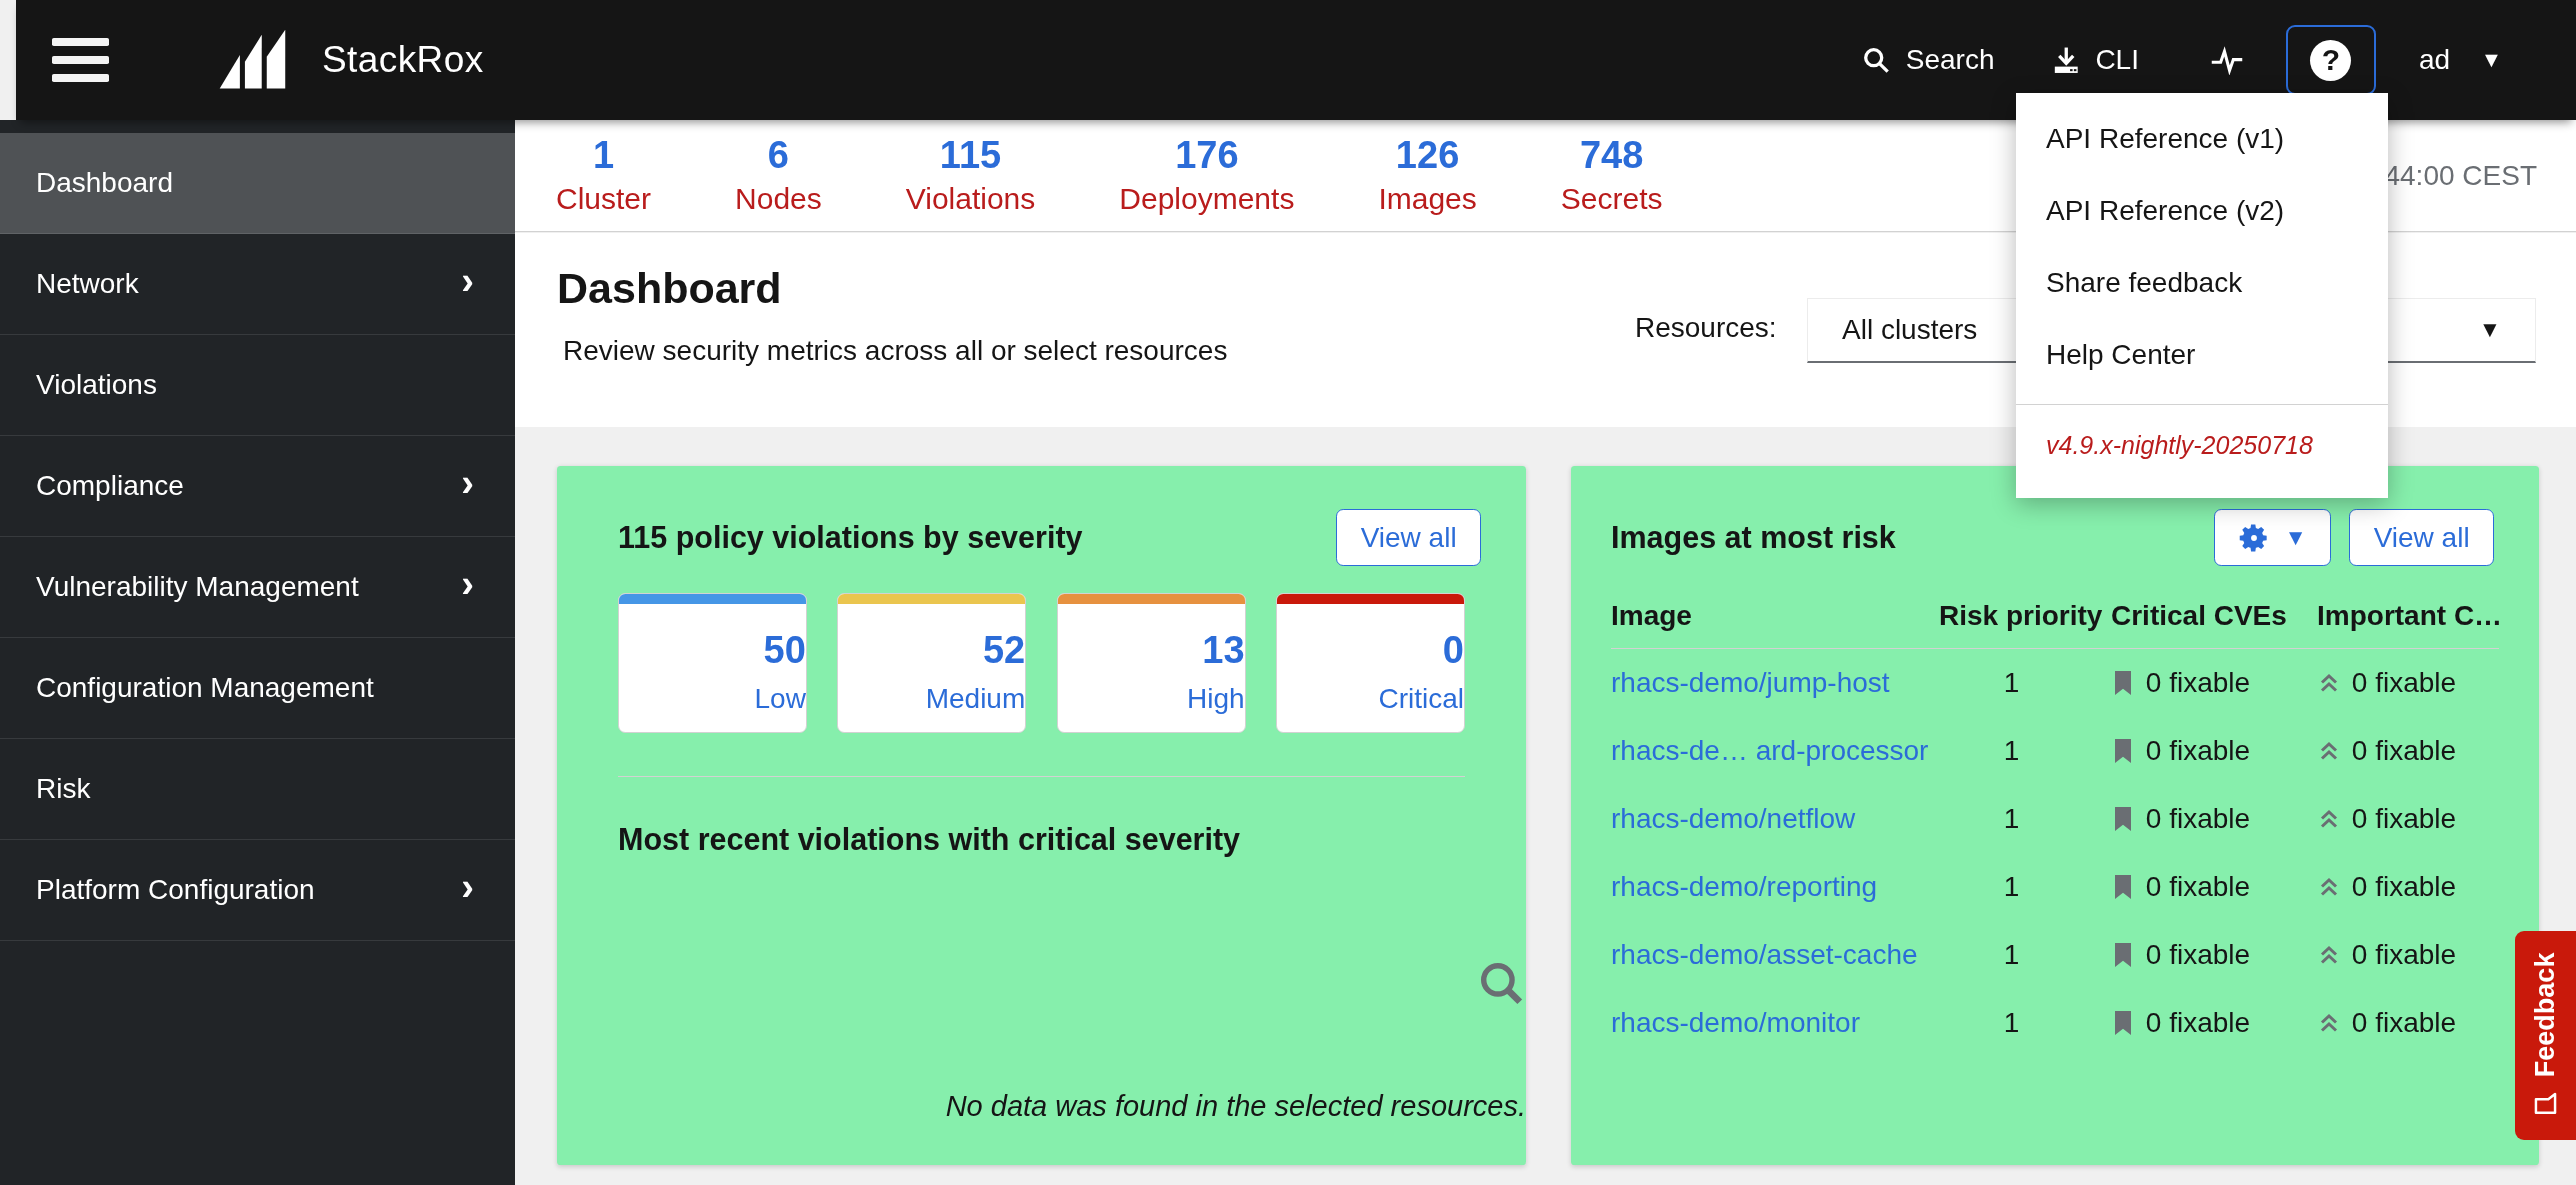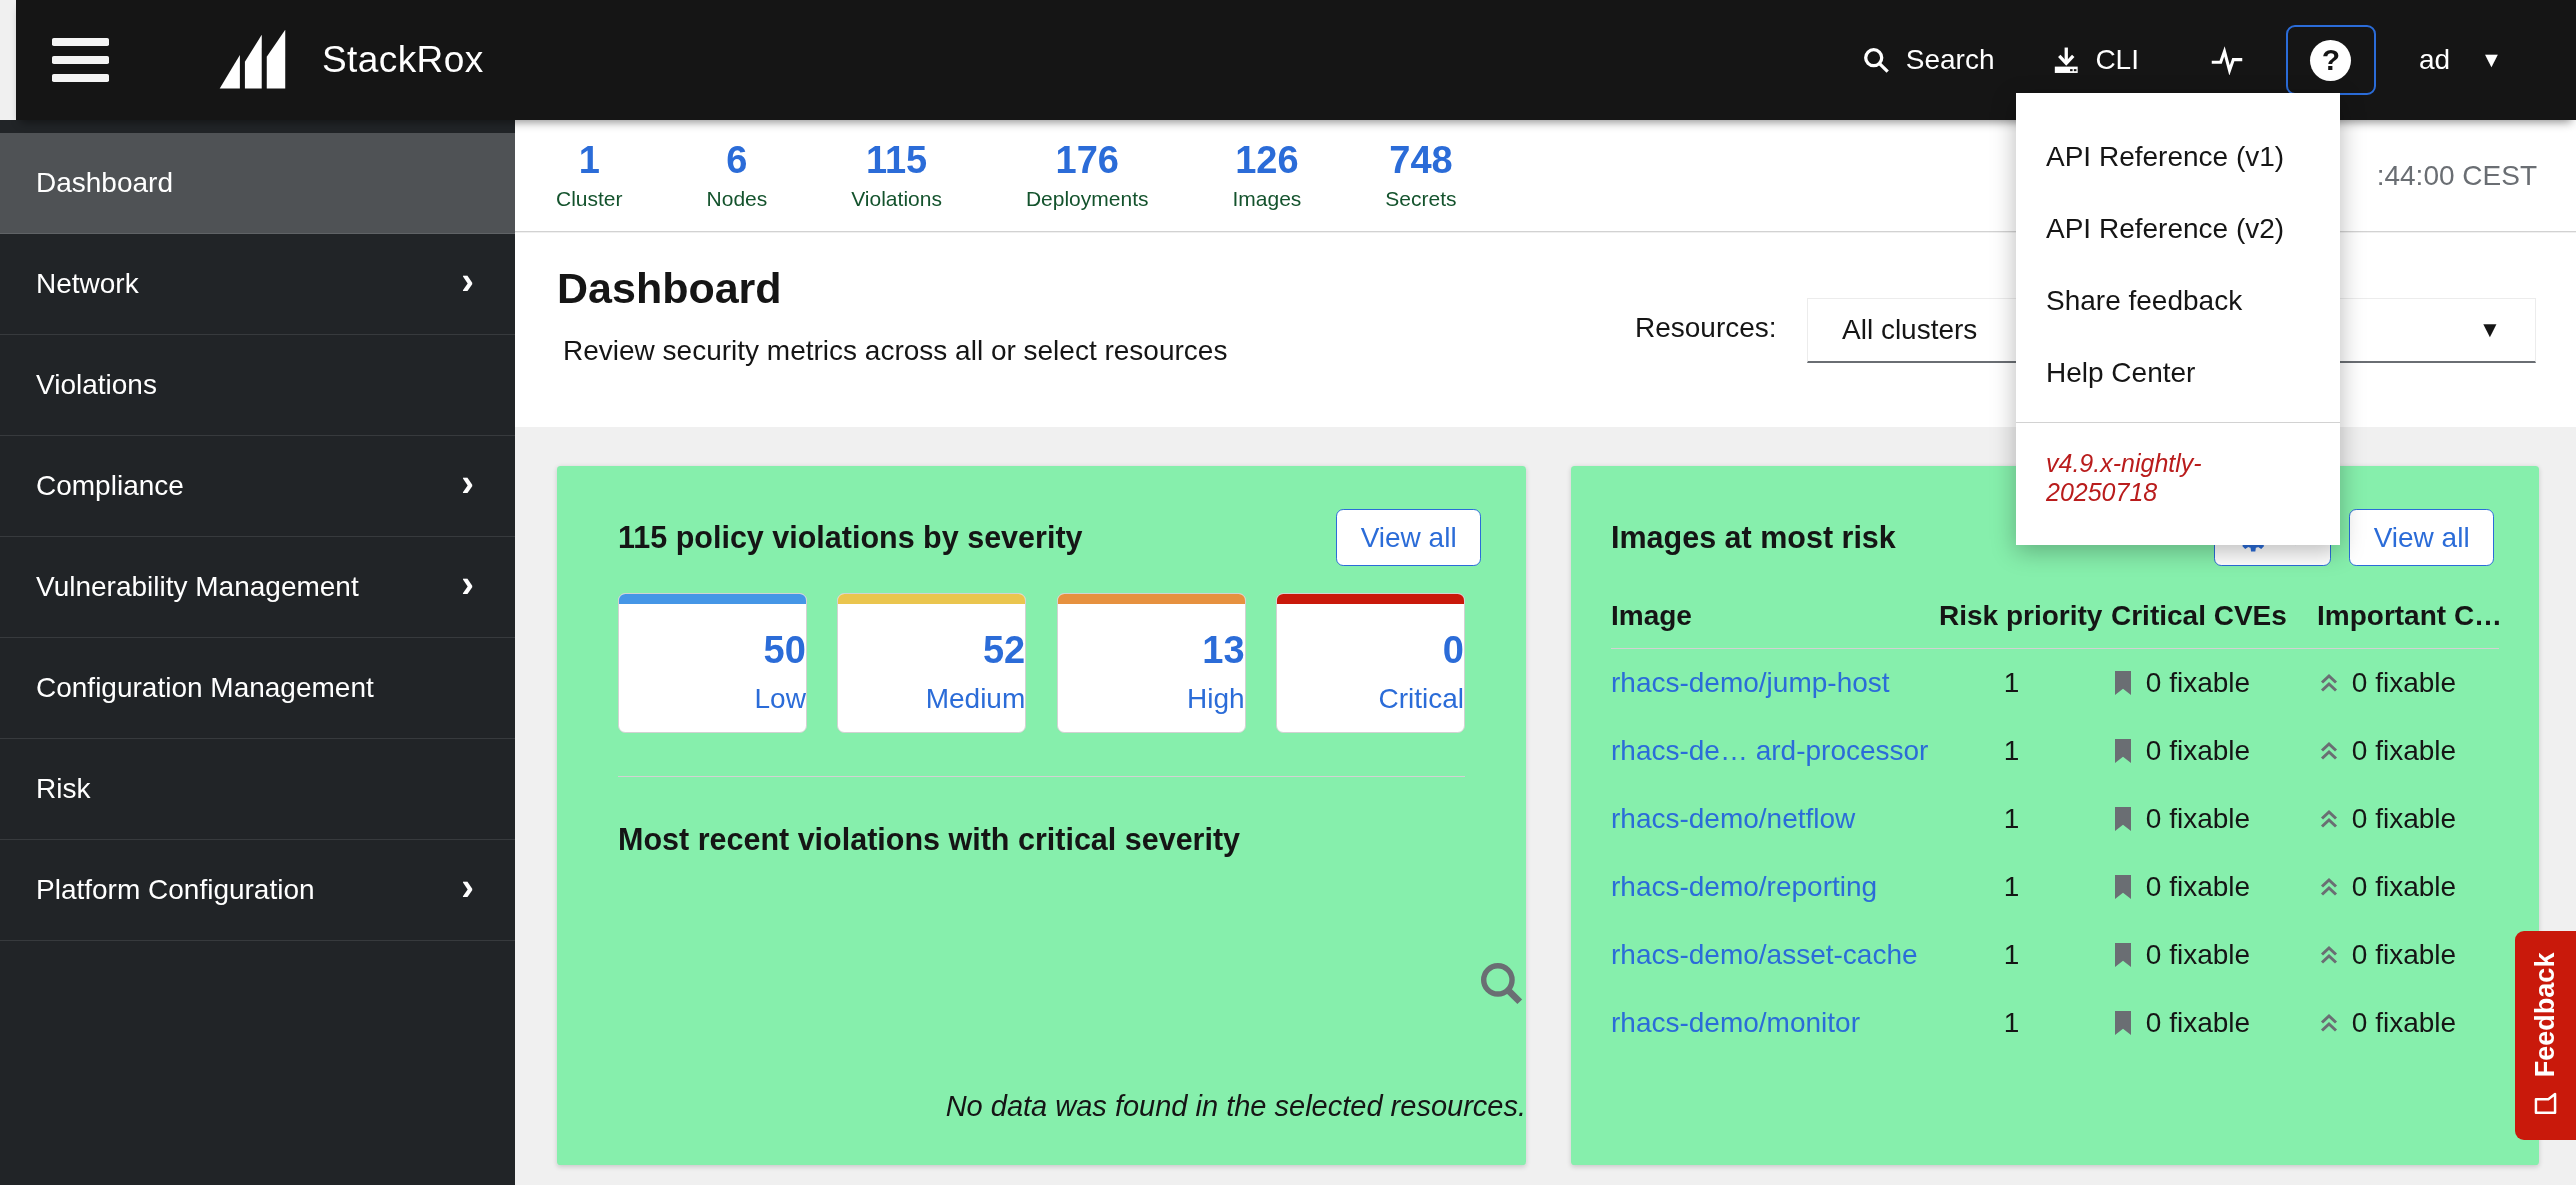--- a/index.html
+++ b/index.html
@@ -35,21 +35,21 @@
   .nav-item.active { background:#4f5255; }
   .chev { font-size:38px; font-weight:700; line-height:1; visibility:hidden; margin-top:-5.4px; }
   .nav-item.expandable .chev { visibility:visible; }
 
   
   .main { position:absolute; left:515px; top:120px; right:0; bottom:0; background:#f0f0f0; }
   .stats-bar { position:absolute; left:0; top:0; right:0; height:112px; background:#fff;
     border-bottom:0.9px solid #d2d2d2; display:flex; align-items:center; padding-left:41px; gap:84px; }
   .stat { display:flex; flex-direction:column; align-items:center; cursor:pointer; }
   .stat-value { font-size:38px; font-weight:600; color:#2b6cd8; line-height:1.1; }
-  .stat-label { font-size:21px; color:#14532d; margin-top:5.4px; }
+  .stat-label { font-size:30px; color:#b91c1c; margin-top:5.4px; }
   .clock { position:absolute; right:39px; top:40px; color:#6a6e73; font-size:28px; }
 
   .page-header { position:absolute; left:0; top:113px; right:0; height:194px; background:#fff; }
   .page-title { position:absolute; left:42px; top:30.5px; font-size:43px; font-weight:700; }
   .page-subtitle { position:absolute; left:48px; top:102px; font-size:28px; }
   .resources-label { position:absolute; left:1120px; top:79px; font-size:28px; }
   .resources-select { position:absolute; left:1292px; top:65px; width:729px; height:65px; background:#fff;
     border:0.9px solid #ececec; border-bottom:2.7px solid #6a6e73; display:flex; align-items:center;
     justify-content:space-between; padding:0 34px; font-size:28px; cursor:pointer; }
   .select-caret { font-size:22.5px; color:#151515; }
@@ -83,22 +83,22 @@
     font-size:28px; align-items:center; }
   .th { font-weight:700; padding-bottom:16px; border-bottom:0.9px solid #d2d2d2; white-space:nowrap;
     overflow:hidden; }
   .td { padding:18px 0; display:flex; align-items:center; }
   .td.image a, .td.image { color:#2b6cd8; cursor:pointer; text-decoration:none; }
   .td.risk { justify-content:center; padding-right:27px; }
   .td.cves { gap:10.8px; }
   .cve-icon { color:#6a6e73; flex:none; display:flex; }
 
   
-  .menu { position:absolute; left:2016px; top:93px; width:324px; background:#fff; z-index:60;
-    box-shadow:0 7.2px 23.4px rgba(0,0,0,.28); padding-top:28px; }
+  .menu { position:absolute; left:2016px; top:93px; width:372px; background:#fff; z-index:60;
+    box-shadow:0 7.2px 23.4px rgba(0,0,0,.28); padding-top:10px; }
   .menu-item { height:72px; display:flex; align-items:center; padding:0 30px; font-size:28px; cursor:pointer; }
   .menu-divider { height:0.9px; background:#d2d2d2; margin-top:12.6px; }
   .menu-version { padding:27px 30px 38px; color:#b91c1c; font-size:25px;font-style:italic; }
 
   
   .feedback { position:absolute; right:0; top:931px; width:61px; height:209px; background:#c9190b;
     border-radius:9px 0 0 9px; z-index:40; display:flex; align-items:center; justify-content:center;
     cursor:pointer; }
   .feedback-inner { writing-mode:vertical-rl; transform:rotate(180deg); display:flex; align-items:center;
     gap:12.6px; color:#fff; font-size:27px; font-weight:600; }

